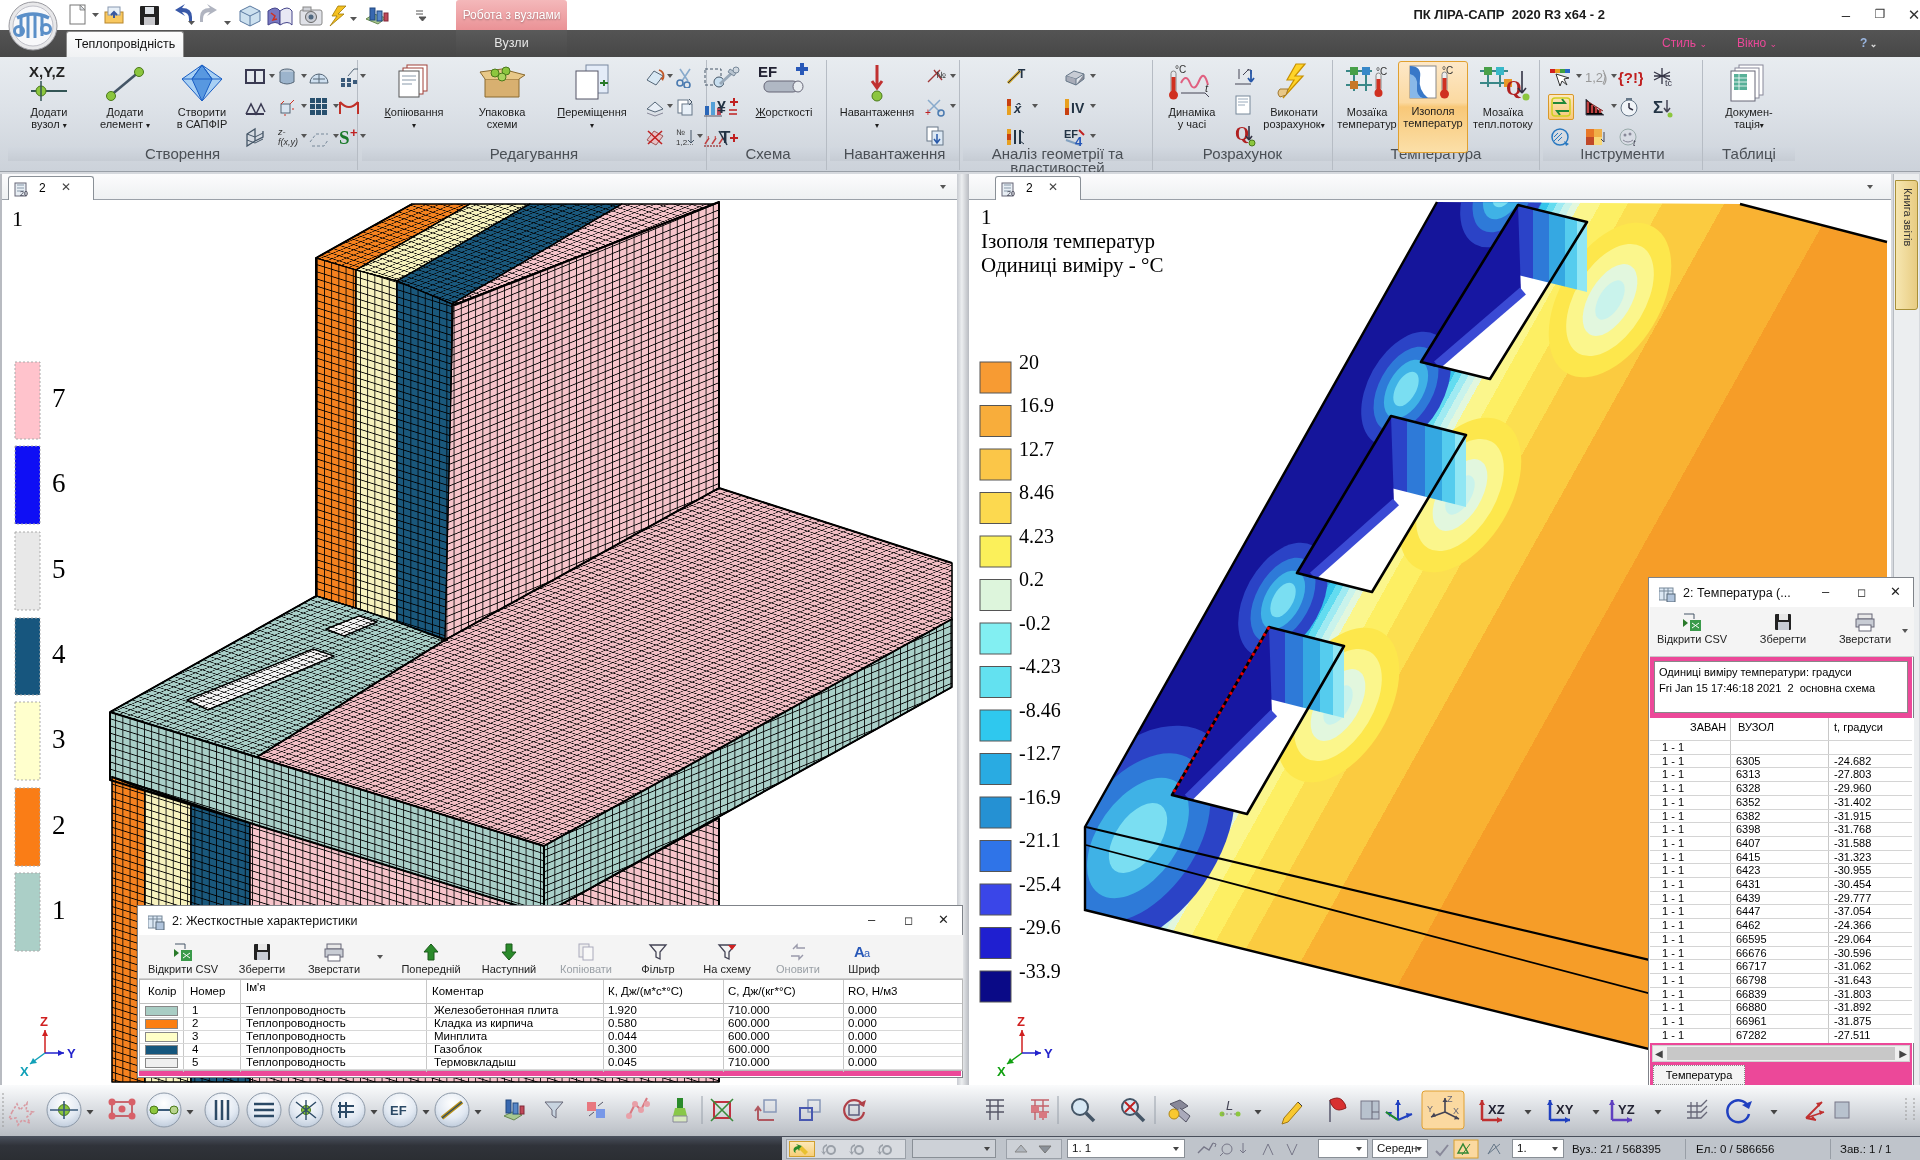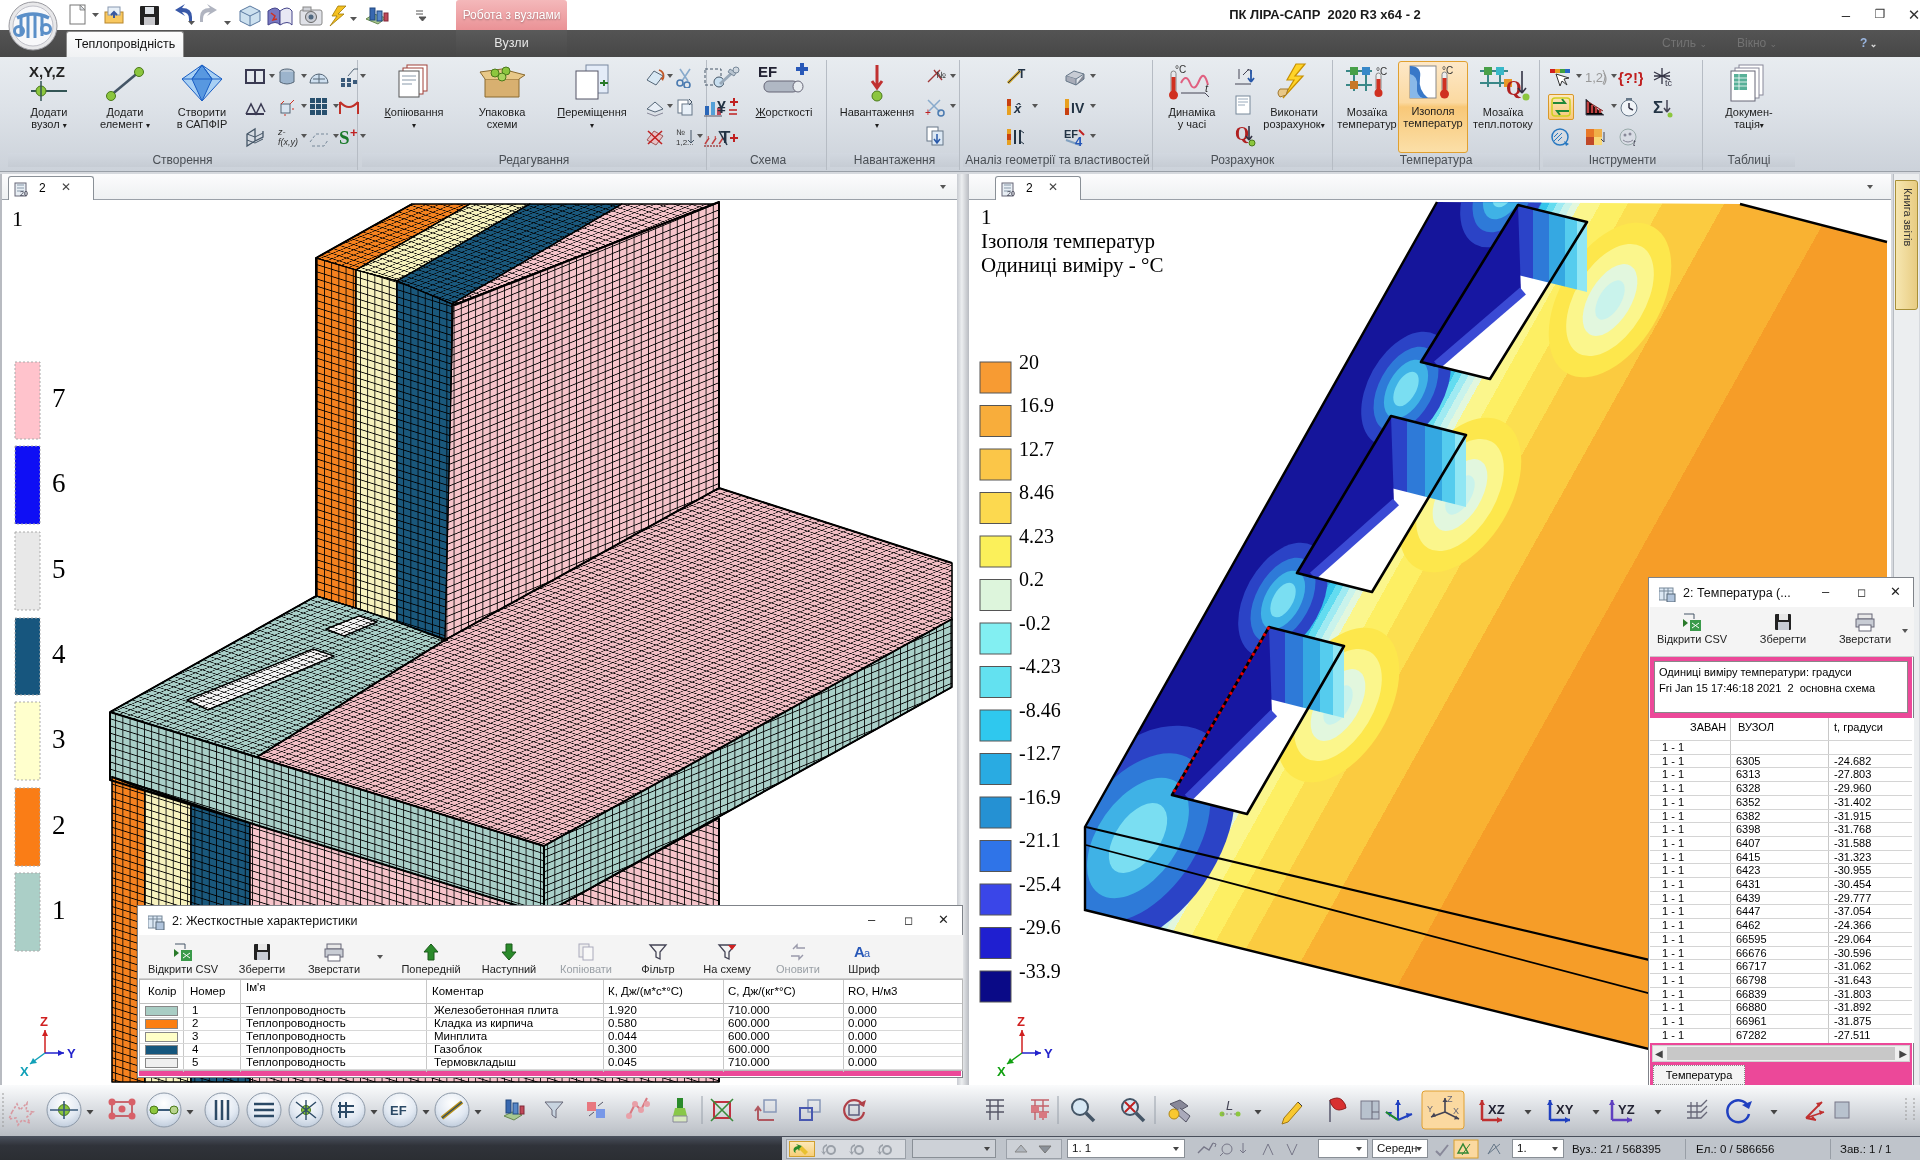--- a/index.html
+++ b/index.html
@@ -1,26 +1,26 @@
 <!DOCTYPE html>
 <html><head><meta charset="utf-8">
 <style>
 *{margin:0;padding:0;box-sizing:border-box}
 html,body{width:1920px;height:1160px;overflow:hidden;font-family:"Liberation Sans",sans-serif;background:#fff}
 .abs{position:absolute}
 #titlebar{left:0;top:0;width:1920px;height:30px;background:#fff}
-#title-text{left:1045px;top:7px;width:560px;text-align:center;font-size:13px;font-weight:bold;color:#1a1a1a}
+#title-text{left:1045px;top:7px;width:560px;text-align:right;font-size:13px;font-weight:bold;color:#1a1a1a}
 #tabstrip{left:0;top:30px;width:1920px;height:27px;background:linear-gradient(#545454,#474747)}
 #tab-tepl{left:66px;top:31px;width:118px;height:26px;background:linear-gradient(#fdfdfd,#f0f2f4);border:1px solid #8a8a8a;border-bottom:none;border-radius:3px 3px 0 0;font-size:12.5px;color:#111;text-align:center;line-height:25px}
 #ctx-group{left:456px;top:0;width:111px;height:30px;background:linear-gradient(#f4b8ba,#ea9296);border-radius:3px 3px 0 0;color:#fff;font-size:12px;text-align:center;line-height:30px;text-shadow:0 1px 2px #00000055}
 #tab-vuzly{left:456px;top:30px;width:111px;height:27px;color:#e8e8e8;font-size:12.5px;text-align:center;line-height:26px;background:linear-gradient(#5a5a5a,#484848)}
-.tsr{top:36px;color:#737373;font-size:12px}
+.tsr{top:36px;color:#ec4899;font-size:12px}
 #ribbon{left:0;top:57px;width:1920px;height:115px;background:linear-gradient(#e8ecf0 0%,#dde2e8 45%,#ccd2da 100%);border-bottom:1px solid #9aa0a8}
 .rgroup{position:absolute;top:60px;height:110px;border-right:1px solid #b6bcc4}
-.rlabel{position:absolute;bottom:3px;left:0;right:0;text-align:center;font-size:12px;color:#4a4f55;background:linear-gradient(#d2d8e0,#c6ccd4);height:14px;line-height:14px}
+.rlabel{position:absolute;bottom:9px;left:0;right:0;text-align:center;font-size:15px;color:#4a4f55;background:linear-gradient(#d2d8e0,#c6ccd4);height:14px;line-height:14px}
 .bigbtn{position:absolute;top:3px;font-size:11px;color:#1d1d1d;text-align:center;line-height:12px}
 .bigbtn .bi{display:block;margin:0 auto 3px}
 .sico{position:absolute;width:22px;height:22px}
 .drp{position:absolute;width:0;height:0;border-left:3px solid transparent;border-right:3px solid transparent;border-top:4px solid #555}
 .win-btn{top:0;width:28px;height:29px;text-align:center;line-height:29px;font-size:15px;color:#333}
 #mdibg{left:0;top:172px;width:1920px;height:913px;background:#d6d9de}
 .wtab-bar{position:absolute;height:26px;background:linear-gradient(#fcfcfd,#eef0f2);border-bottom:1px solid #9aa0a8}
 .wtab{position:absolute;top:2px;height:24px;background:#fff;border:1px solid #8a9097;border-bottom:none;border-radius:3px 3px 0 0;font-size:12px}
 .flwin{position:absolute;background:#ec4899;border:1px solid #7f8389;box-shadow:0 0 0 1px #ffffff inset}
 .fltitle{position:absolute;left:1px;top:1px;right:1px;height:28px;background:#fff;font-size:12.5px;color:#111;line-height:28px}

